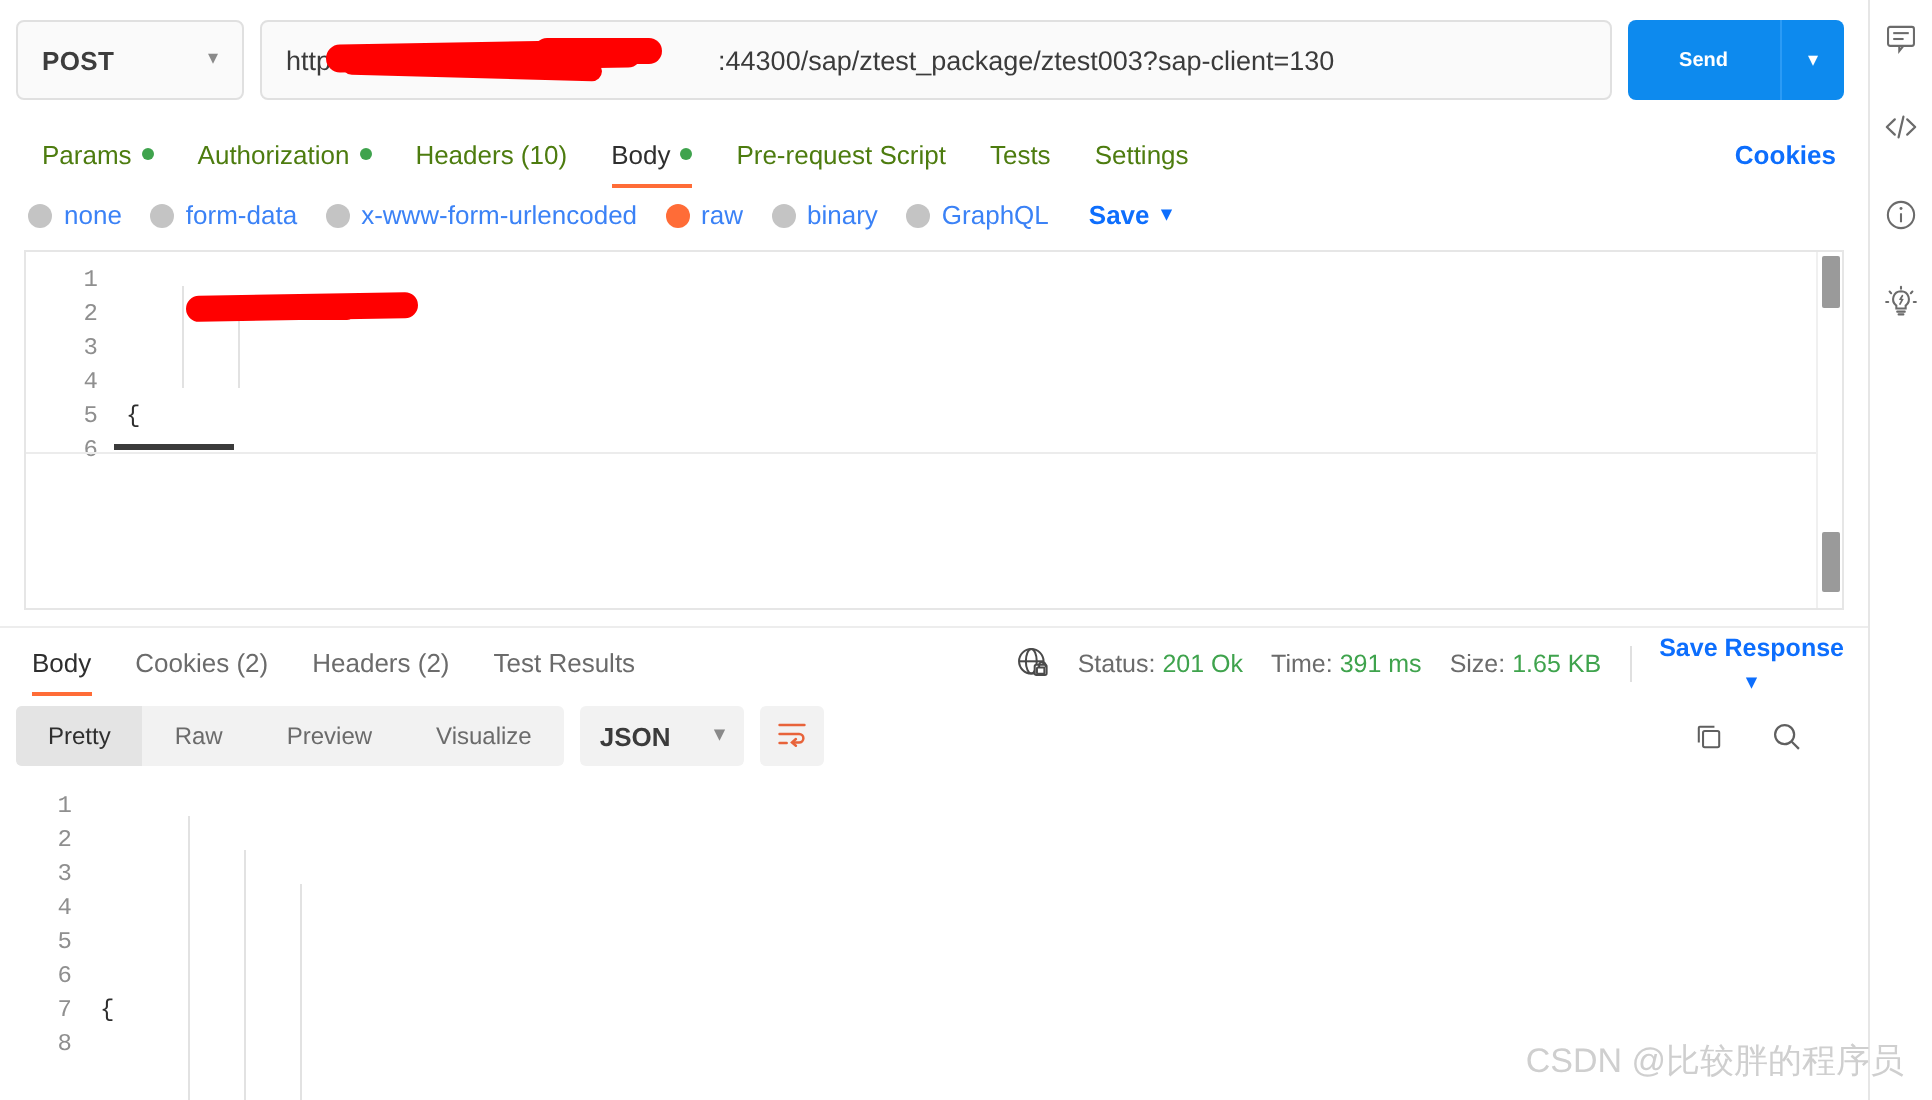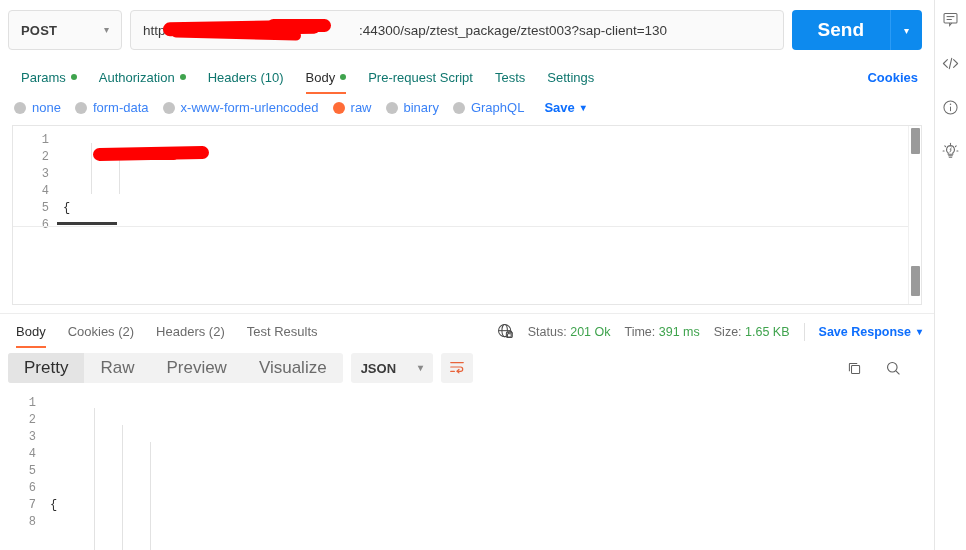--- a/index.html
+++ b/index.html
@@ -124,21 +124,21 @@
     display: flex;
     height: 40px;
     border-radius: 4px;
     overflow: hidden;
     flex: 0 0 auto;
   }
   .send-btn {
     background: #0d8aee;
     color: #fff;
     font-weight: bold;
-    font-size: 19px;
+    font-size: 10px;
     padding: 0 26px;
     display: flex; align-items: center; justify-content: center;
     cursor: pointer;
     border: none;
     font-family: "Liberation Sans", sans-serif;
   }
   .send-caret {
     background: #0d8aee;
     color: #fff;
     width: 32px;
@@ -158,21 +158,21 @@
     position: relative;
   }
   .tab {
     position: relative;
     display: flex;
     align-items: center;
     gap: 5px;
     padding: 0 11px;
     height: 34px;
     font-size: 13px;
-    color: #0f766e;
+    color: #4d7c0f;
     cursor: pointer;
     white-space: nowrap;
   }
   .tab.active { color: #2e2e2e; }
   .tab.active::after {
     content: "";
     position: absolute;
     left: 11px; right: 11px;
     bottom: 0;
     height: 2px;
@@ -368,20 +368,21 @@
   .meta-sep {
     width: 1px; height: 18px;
     background: #e0e0e0;
   }
   .save-resp {
     color: #0d6efd;
     font-weight: bold;
     display: flex; align-items: center; gap: 6px;
     cursor: pointer;
     white-space: nowrap;
+    flex-direction: column;
   }
   .save-resp .chev { color: #0d6efd; }
 
   
   .resp-toolbar {
     display: flex;
     align-items: center;
     padding: 4px 12px 8px 8px;
     gap: 8px;
     flex: 0 0 auto;
@@ -389,21 +390,21 @@
   .seg {
     display: flex;
     background: #f2f2f2;
     border-radius: 3px;
     overflow: hidden;
   }
   .seg-item {
     padding: 0 16px;
     height: 30px;
     display: flex; align-items: center;
-    font-size: 17px;
+    font-size: 12px;
     color: #6b6b6b;
     cursor: pointer;
     white-space: nowrap;
   }
   .seg-item.active {
     background: #e4e4e4;
     color: #2e2e2e;
   }
   .fmt-select {
     display: flex;
@@ -718,13 +719,14 @@
         <line x1="11" y1="1.6" x2="11" y2="2.8"></line>
         <line x1="4.4" y1="4.4" x2="5.3" y2="5.3"></line>
         <line x1="17.6" y1="4.4" x2="16.7" y2="5.3"></line>
         <line x1="2.4" y1="10.4" x2="3.6" y2="10.4"></line>
         <line x1="19.6" y1="10.4" x2="18.4" y2="10.4"></line>
         <path d="M10.4 11.6l1.4-2.6-1.2-.2 1.2-2" stroke-width="1"></path>
       </svg>
     </div>
   </div>
 
+  <div class="watermark">CSDN @比较胖的程序员</div>
 </div>
 
 </body></html>

